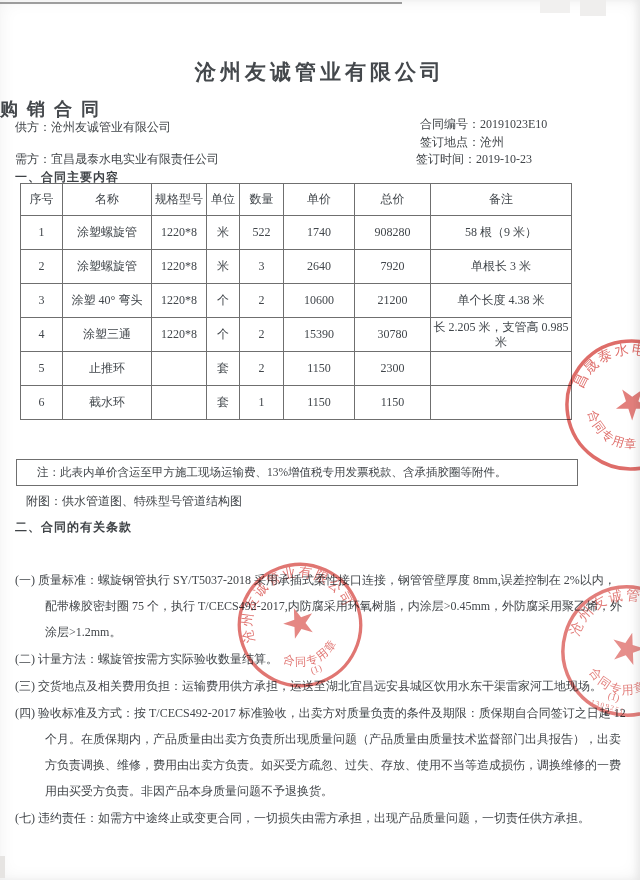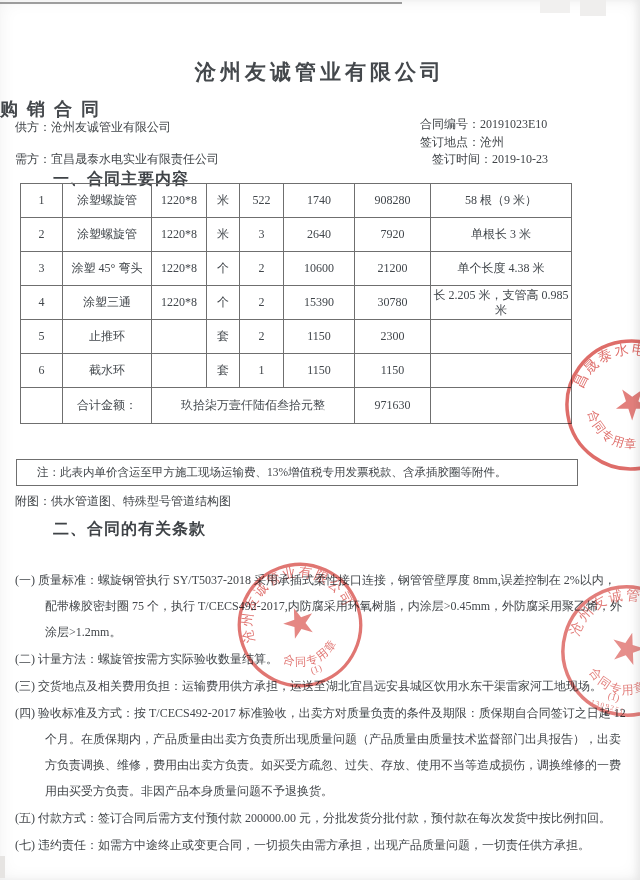--- a/index.html
+++ b/index.html
@@ -24,22 +24,22 @@
   }
   .doc-title {
     position:absolute; left:0; top:97px; width:100%; text-align:left;
     font-size:18px; font-weight:600; letter-spacing:9px; color:#44484c;
   }
   .meta { position:absolute; font-size:12px; white-space:nowrap; }
   .m-supplier { left:15px; top:119px; }
   .m-buyer { left:15px; top:151px; }
   .m-no { left:420px; top:116px; }
   .m-place { left:420px; top:134px; }
-  .m-date { left:432px; top:151px; }
-  .sec-heading { position:absolute; font-size:16px; font-weight:600; letter-spacing:1px;margin-left:38px; }
+  .m-date { left:416px; top:151px; }
+  .sec-heading { position:absolute; font-size:12px; font-weight:600; letter-spacing:1px; }
   .sec1-heading { left:15px; top:169px; }
   .sec2-heading { left:15px; top:519px; }
 
   table.items {
     position:absolute; left:20px; top:183px; width:551px;
     border-collapse:collapse; table-layout:fixed;
     font-size:12px; color:#41464b;
   }
   table.items td, table.items th {
     border:1px solid #6f6f6f; text-align:center; vertical-align:middle;
@@ -48,21 +48,21 @@
   }
   table.items tr.hdr { height:32px; }
   table.items tr.row { height:34px; }
   table.items tr.total { height:36px; }
 
   .note-box {
     position:absolute; left:16px; top:459px; width:562px; height:27px;
     border:1px solid #6f6f6f; font-size:11.5px; line-height:25px;
     padding-left:20px; white-space:nowrap; overflow:hidden; color:#42464a;
   }
-  .attachment-line { position:absolute; left:15px; top:493px; font-size:12px;text-align:center; }
+  .attachment-line { position:absolute; left:26px; top:493px; font-size:12px;text-align:center; }
 
   .clauses {
     position:absolute; left:15px; top:537px; width:612px;
     font-size:12px; line-height:26px; color:#42464a;margin-top:30px;
   }
   .clauses p {
     margin:0 0 1px 0; padding-left:30px; text-indent:-30px;
     word-break:break-all; overflow-wrap:anywhere;
   }
 
@@ -106,20 +106,30 @@
       <col style="width:42px">
         <col style="width:89px">
         <col style="width:55px">
         <col style="width:33px">
       <col style="width:44px">
         <col style="width:71px">
         <col style="width:76px">
         <col style="width:141px">
     </colgroup>
     <tbody>
+        <tr class="hdr">
+      <th>序号</th>
+      <th>名称</th>
+      <th>规格型号</th>
+      <th>单位</th>
+      <th>数量</th>
+      <th>单价</th>
+      <th>总价</th>
+      <th>备注</th>
+    </tr>
     <tr class="row">
       <td>1</td>
       <td>涂塑螺旋管</td>
       <td>1220*8</td>
       <td>米</td>
       <td>522</td>
       <td>1740</td>
       <td>908280</td>
       <td>58 根（9 米）</td>
     </tr>
@@ -128,21 +138,21 @@
       <td>涂塑螺旋管</td>
       <td>1220*8</td>
       <td>米</td>
       <td>3</td>
       <td>2640</td>
       <td>7920</td>
       <td>单根长 3 米</td>
     </tr>
     <tr class="row">
       <td>3</td>
-      <td>涂塑 45° 弯头</td>
+      <td>涂塑 40° 弯头</td>
       <td>1220*8</td>
       <td>个</td>
       <td>2</td>
       <td>10600</td>
       <td>21200</td>
       <td>单个长度 4.38 米</td>
     </tr>
     <tr class="row">
       <td>4</td>
       <td>涂塑三通</td>
@@ -164,43 +174,35 @@
       <td></td>
     </tr>
     <tr class="row">
       <td>6</td>
       <td>截水环</td>
       <td></td>
       <td>套</td>
       <td>1</td>
       <td>1150</td>
       <td>1150</td>
-      <td></td>
-    </tr>
-    <tr class="total">
-      <td></td>
-      <td>合计金额：</td>
-      <td colspan="4">玖拾柒万壹仟陆佰叁拾元整</td>
-      <td>971630</td>
       <td></td>
     </tr>
   </tbody>
     </table>
 
   <div class="note-box">注：此表内单价含运至甲方施工现场运输费、13%增值税专用发票税款、含承插胶圈等附件。</div>
   <div class="attachment-line">附图：供水管道图、特殊型号管道结构图</div>
 
   <div class="sec-heading sec2-heading">二、合同的有关条款</div>
 
   <div class="clauses">
     <p>(一) 质量标准：螺旋钢管执行 SY/T5037-2018 采用承插式柔性接口连接，钢管管壁厚度 8mm,误差控制在 2%以内，配带橡胶密封圈 75 个，执行 T/CECS492-2017,内防腐采用环氧树脂，内涂层&gt;0.45mm，外防腐采用聚乙烯，外涂层&gt;1.2mm。</p>
     <p>(二) 计量方法：螺旋管按需方实际验收数量结算。</p>
     <p>(三) 交货地点及相关费用负担：运输费用供方承担，运送至湖北宜昌远安县城区饮用水东干渠雷家河工地现场。</p>
     <p>(四) 验收标准及方式：按 T/CECS492-2017 标准验收，出卖方对质量负责的条件及期限：质保期自合同签订之日起 12 个月。在质保期内，产品质量由出卖方负责所出现质量问题（产品质量由质量技术监督部门出具报告），出卖方负责调换、维修，费用由出卖方负责。如买受方疏忽、过失、存放、使用不当等造成损伤，调换维修的一费用由买受方负责。非因产品本身质量问题不予退换货。</p>
-    <p>(五) 付款方式：签订合同后需方支付预付款 200000.00 元，分批发货分批付款，预付款在每次发货中按比例扣回。</p>
     <p>(七) 违约责任：如需方中途终止或变更合同，一切损失由需方承担，出现产品质量问题，一切责任供方承担。</p>
   </div>
 
   <svg class="stamp stamp-b" viewBox="0 0 150 150">
     <defs>
       <path id="arcB1" d="M 27.1,92.4 A 51,51 0 1 1 122.9,92.4"></path>
       <path id="arcB2" d="M 42,102 A 42,42 0 0 0 108,102"></path>
     </defs>
     <circle class="ring" cx="75" cy="75" r="64"></circle>
     <path class="star" d="M75,56 L78.8,67.7 L91.2,67.7 L81.2,75 L85,86.8 L75,79.5 L65,86.8 L68.8,75 L58.8,67.7 L71.2,67.7 Z"></path>

